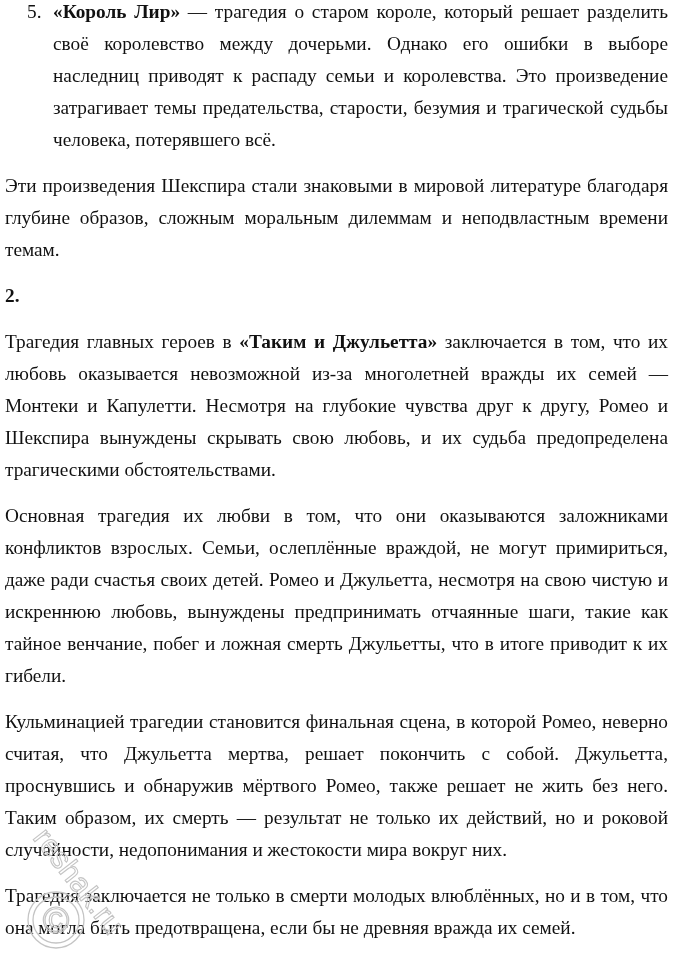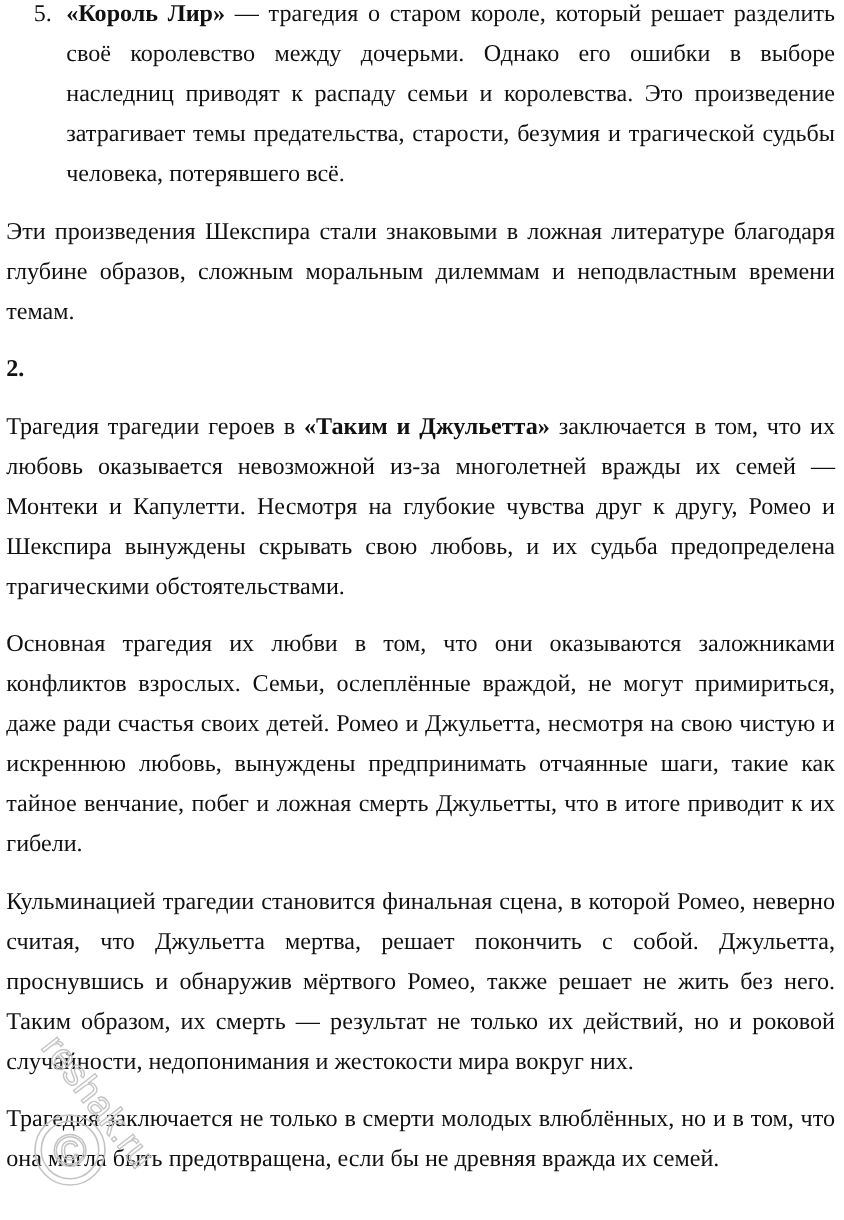--- a/index.html
+++ b/index.html
@@ -58,25 +58,25 @@
 </head>
 <body>
 
 <div class="page">
 
   <div class="list-item">
     <span class="list-num">5.</span>
     <b>«Король Лир»</b><span> — трагедия о старом короле, который решает разделить своё королевство между дочерьми. Однако его ошибки в выборе наследниц приводят к распаду семьи и королевства. Это произведение затрагивает темы предательства, старости, безумия и трагической судьбы человека, потерявшего всё.</span>
   </div>
 
-  <p class="para">Эти произведения Шекспира стали знаковыми в ложная литературе благодаря глубине образов, сложным моральным дилеммам и неподвластным времени темам.</p>
+  <p class="para">Эти произведения Шекспира стали знаковыми в мировой литературе благодаря глубине образов, сложным моральным дилеммам и неподвластным времени темам.</p>
 
   <div class="heading-num">2.</div>
 
-  <p class="para"><span>Трагедия трагедии героев в </span><b>«Таким и Джульетта»</b><span> заключается в том, что их любовь оказывается невозможной из-за многолетней вражды их семей — Монтеки и Капулетти. Несмотря на глубокие чувства друг к другу, Ромео и Шекспира вынуждены скрывать свою любовь, и их судьба предопределена трагическими обстоятельствами.</span></p>
+  <p class="para"><span>Трагедия главных героев в </span><b>«Таким и Джульетта»</b><span> заключается в том, что их любовь оказывается невозможной из-за многолетней вражды их семей — Монтеки и Капулетти. Несмотря на глубокие чувства друг к другу, Ромео и Шекспира вынуждены скрывать свою любовь, и их судьба предопределена трагическими обстоятельствами.</span></p>
 
   <p class="para">Основная трагедия их любви в том, что они оказываются заложниками конфликтов взрослых. Семьи, ослеплённые враждой, не могут примириться, даже ради счастья своих детей. Ромео и Джульетта, несмотря на свою чистую и искреннюю любовь, вынуждены предпринимать отчаянные шаги, такие как тайное венчание, побег и ложная смерть Джульетты, что в итоге приводит к их гибели.</p>
 
   <p class="para">Кульминацией трагедии становится финальная сцена, в которой Ромео, неверно считая, что Джульетта мертва, решает покончить с собой. Джульетта, проснувшись и обнаружив мёртвого Ромео, также решает не жить без него. Таким образом, их смерть — результат не только их действий, но и роковой случайности, недопонимания и жестокости мира вокруг них.</p>
 
   <p class="para">Трагедия заключается не только в смерти молодых влюблённых, но и в том, что она могла быть предотвращена, если бы не древняя вражда их семей.</p>
 
 </div>
 
 <div class="watermark">

